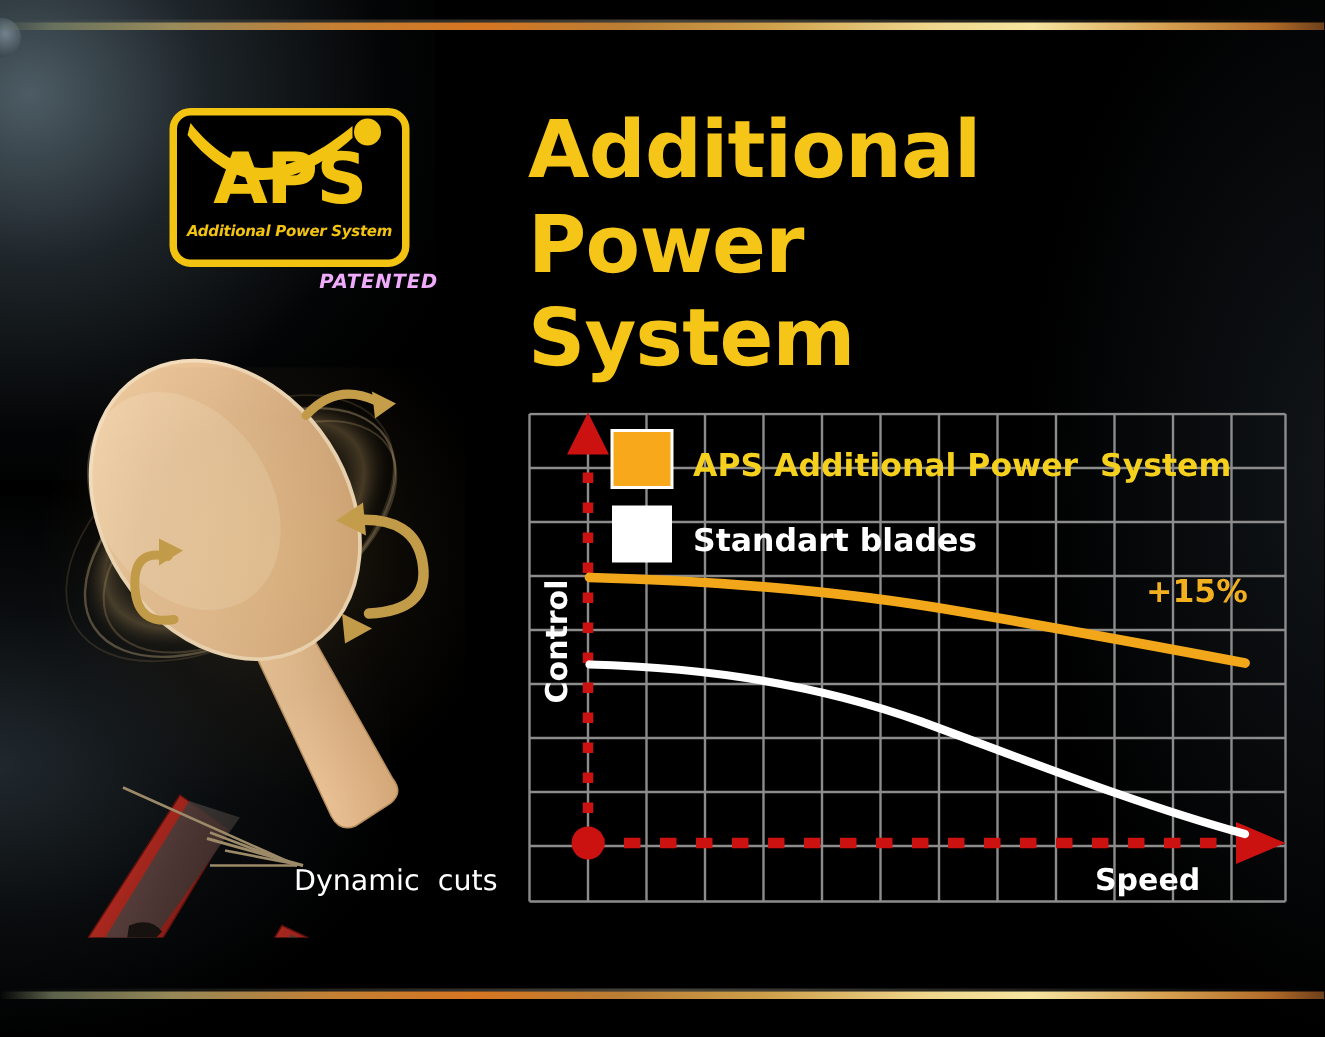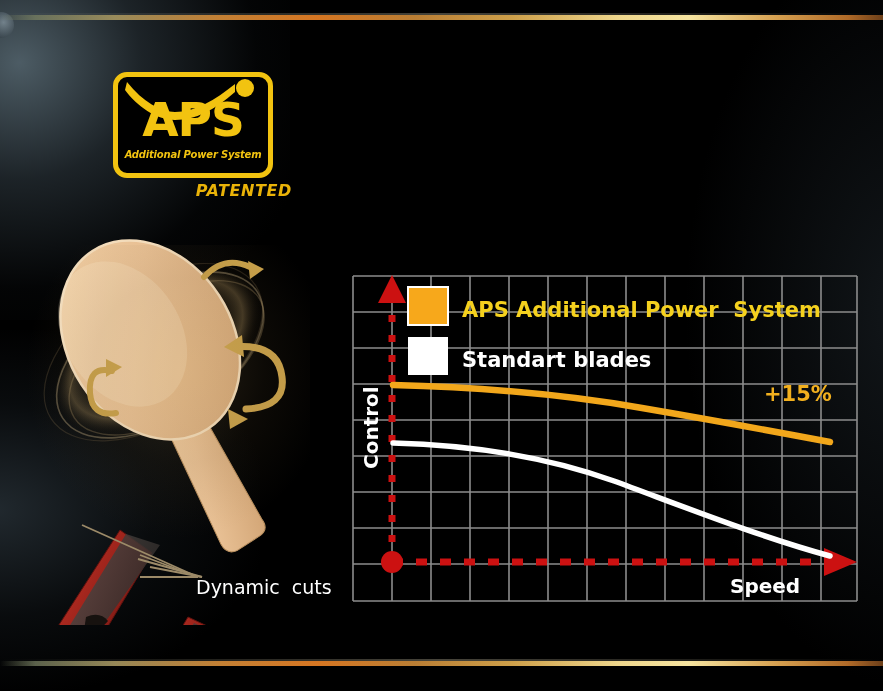--- a/index.html
+++ b/index.html
@@ -45,22 +45,22 @@
   .logo-box{position:absolute;left:0;top:0;width:160px;height:106px;
     border:5px solid #F2C310;border-radius:14px;box-sizing:border-box;background:#000;}
   .logo-swoosh{position:absolute;left:10px;top:6px;width:138px;height:44px;}
   .logo-aps{position:absolute;left:0;top:24px;width:160px;text-align:center;
     font-family:"DejaVu Sans",sans-serif;font-weight:bold;font-size:47px;color:#F2C310;
     letter-spacing:-1px;line-height:47px;}
   .logo-sub{position:absolute;left:0;top:77px;width:160px;text-align:center;
     font-family:"DejaVu Sans",sans-serif;font-weight:bold;font-style:italic;font-size:10px;
     color:#F2C310;letter-spacing:-0.2px;}
   .logo-patented{position:absolute;left:0;top:109px;width:179px;text-align:right;
-    font-family:"DejaVu Sans",sans-serif;font-weight:bold;font-style:italic;font-size:16px;
-    color:#eab308;letter-spacing:0.6px;}
+    font-family:"DejaVu Sans",sans-serif;font-weight:bold;font-style:italic;font-size:13px;
+    color:#f0abfc;letter-spacing:0.6px;}
 
   
   .title{position:absolute;left:352px;top:70px;width:500px;
     font-family:"DejaVu Sans",sans-serif;font-weight:bold;font-size:53px;line-height:1.18;
     color:#F5C518;letter-spacing:-0.5px;}
 
   
   .blade-wrap{position:absolute;left:-10px;top:225px;width:330px;height:400px;}
   .blade-glow{position:absolute;left:30px;top:20px;width:290px;height:300px;
     background:radial-gradient(ellipse at 55% 42%, rgba(196,164,104,.20) 0%, rgba(120,96,56,.10) 38%, rgba(0,0,0,0) 68%);}
@@ -94,20 +94,24 @@
     <svg class="logo-swoosh" viewBox="0 0 138 44">
       <path d="M4 4 C 20 24, 38 34, 52 34 C 72 34, 92 22, 112 6
                L 112 14 C 92 32, 72 42, 52 42 C 33 42, 14 28, 2 12 Z" fill="#F2C310"></path>
       <circle cx="122" cy="10" r="9" fill="#F2C310"></circle>
     </svg>
     <div class="logo-aps">APS</div>
     <div class="logo-sub">Additional Power System</div>
     <div class="logo-patented">PATENTED</div>
   </div>
 
+  <div class="title">
+    <div>Additional Power</div>
+    <div>System</div>
+  </div>
 
   <div class="blade-wrap">
     <div class="blade-glow"></div>
     <svg width="330" height="400" viewBox="0 0 330 400">
       <defs>
         <linearGradient id="woodg" x1="0" y1="0" x2="1" y2="1">
           <stop offset="0%" stop-color="#F0CFA4"></stop>
           <stop offset="45%" stop-color="#E8C094"></stop>
           <stop offset="100%" stop-color="#CEA070"></stop>
         </linearGradient>

